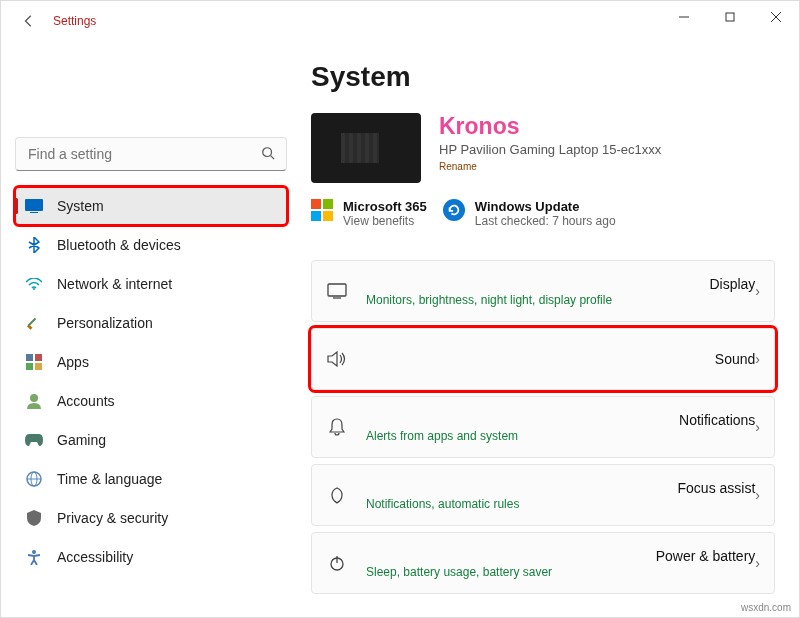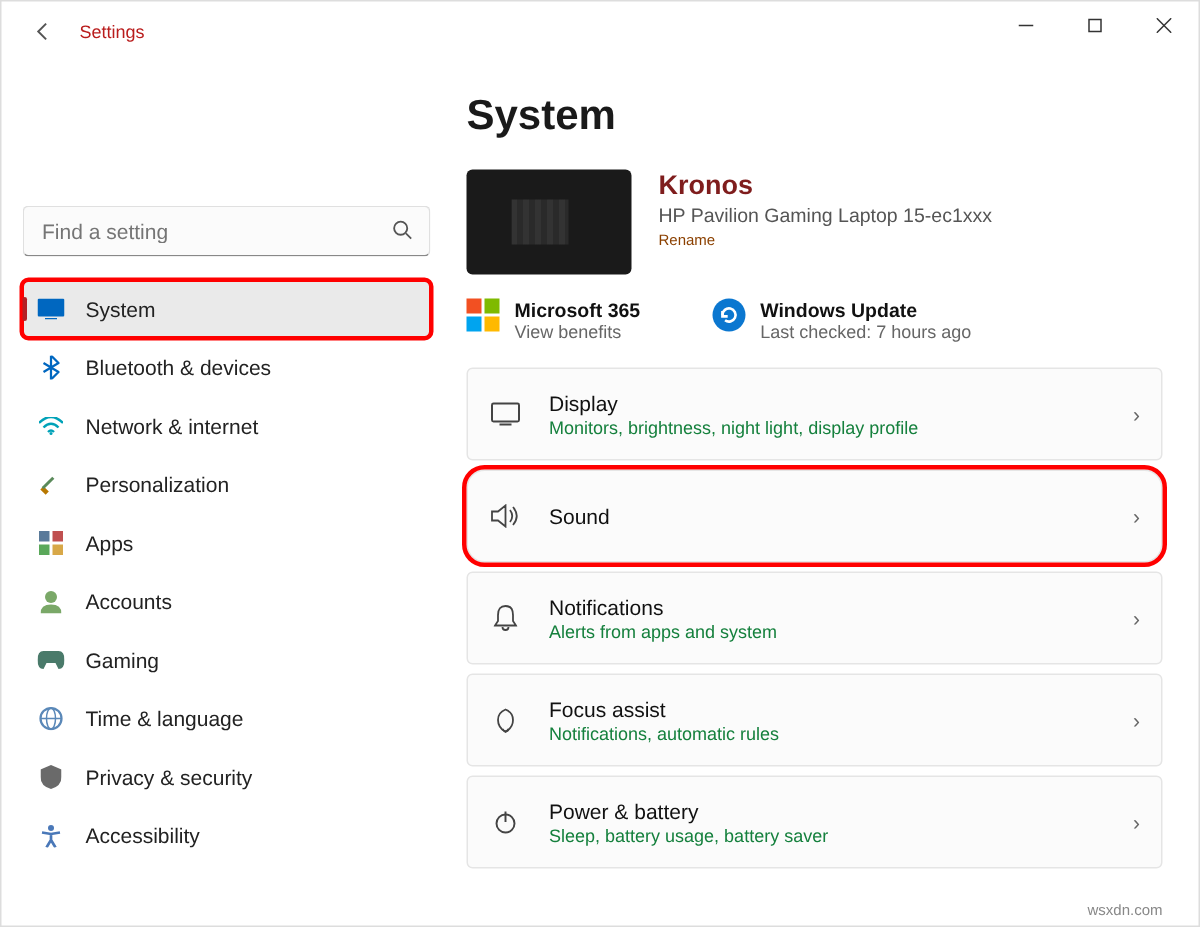--- a/index.html
+++ b/index.html
@@ -27,40 +27,40 @@
   .nav-label { font-size: 14px; color: #222; }
   .highlight-red { outline: 3px solid #ff0000; outline-offset: -1px; }
   
   .main { flex: 1; padding: 20px 24px 0 10px; overflow: hidden; }
   .page-title { font-size: 28px; font-weight: 600; margin-bottom: 20px; color: #1a1a1a; }
   
   .device-row { display: flex; align-items: flex-start; gap: 18px; margin-bottom: 16px; }
   .device-thumb { width: 110px; height: 70px; background: #1a1a1a; border-radius: 4px; position: relative; overflow: hidden; }
   .device-thumb::after { content:''; position:absolute; left:30px; top:20px; width:38px; height:30px; background: repeating-linear-gradient(90deg,#333 0 4px,#2a2a2a 4px 8px); }
   .device-info { display: flex; flex-direction: column; }
-  .device-name { font-size: 18px; font-weight: 600; color: #7f1d1d; }
+  .device-name { font-size: 23px; font-weight: 600; color: #ec4899; }
   .device-model { font-size: 13px; color: #555; margin-top: 2px; }
   .rename-link { font-size: 10px; color: #8b4000; margin-top:4px; cursor:pointer;}
   
-  .services { display: flex; gap: 48px; margin-bottom: 17px; }
+  .services { display: flex; gap: 16px; margin-bottom: 32px; }
   .svc { display: flex; gap: 10px; align-items: flex-start; }
   .svc-icon { width: 22px; height: 22px; display:flex; align-items:center; justify-content:center; }
   .svc-title { font-size: 13px; font-weight: 600; color: #111; }
   .svc-sub { font-size: 12px; color: #666; }
   
   .items { display:flex; flex-direction:column; gap:6px; }
   .item { display:flex; align-items:center; height:62px; border:1px solid #e5e5e5; border-radius:4px; padding:0 14px; cursor:pointer; background:#fbfbfb; }
   .item-icon { width:22px; display:flex; justify-content:center; color:#444; font-size:16px; margin-right:18px;}
   .item-text { flex:1; }
-  .item-title { font-size:14px; color:#111; }
+  .item-title { font-size:14px; color:#111;text-align:right; }
   .item-sub { font-size:12px; color:#15803d; margin-top:1px;}
   .chevron { color:#666; font-size:14px;}
-  .item.highlight-red { outline:3px solid #ff0000; outline-offset:0;border-radius:12px; }
-  
-  .watermark { position:absolute; right:24px; bottom:4px; font-size:10px; color:#888;}
+  .item.highlight-red { outline:3px solid #ff0000; outline-offset:0; }
+  
+  .watermark { position:absolute; right:8px; bottom:4px; font-size:10px; color:#888;}
 
   
   .ms365 { width:22px; height:22px; display:grid; grid-template-columns:1fr 1fr; grid-template-rows:1fr 1fr; gap:2px;}
   .ms365 span:nth-child(1){background:#f25022;}
   .ms365 span:nth-child(2){background:#7fba00;}
   .ms365 span:nth-child(3){background:#00a4ef;}
   .ms365 span:nth-child(4){background:#ffb900;}
   
   .update-icon { width:22px; height:22px; border-radius:50%; background:#0b77d0; color:#fff; display:flex; align-items:center; justify-content:center; font-size:14px;}
 </style>

